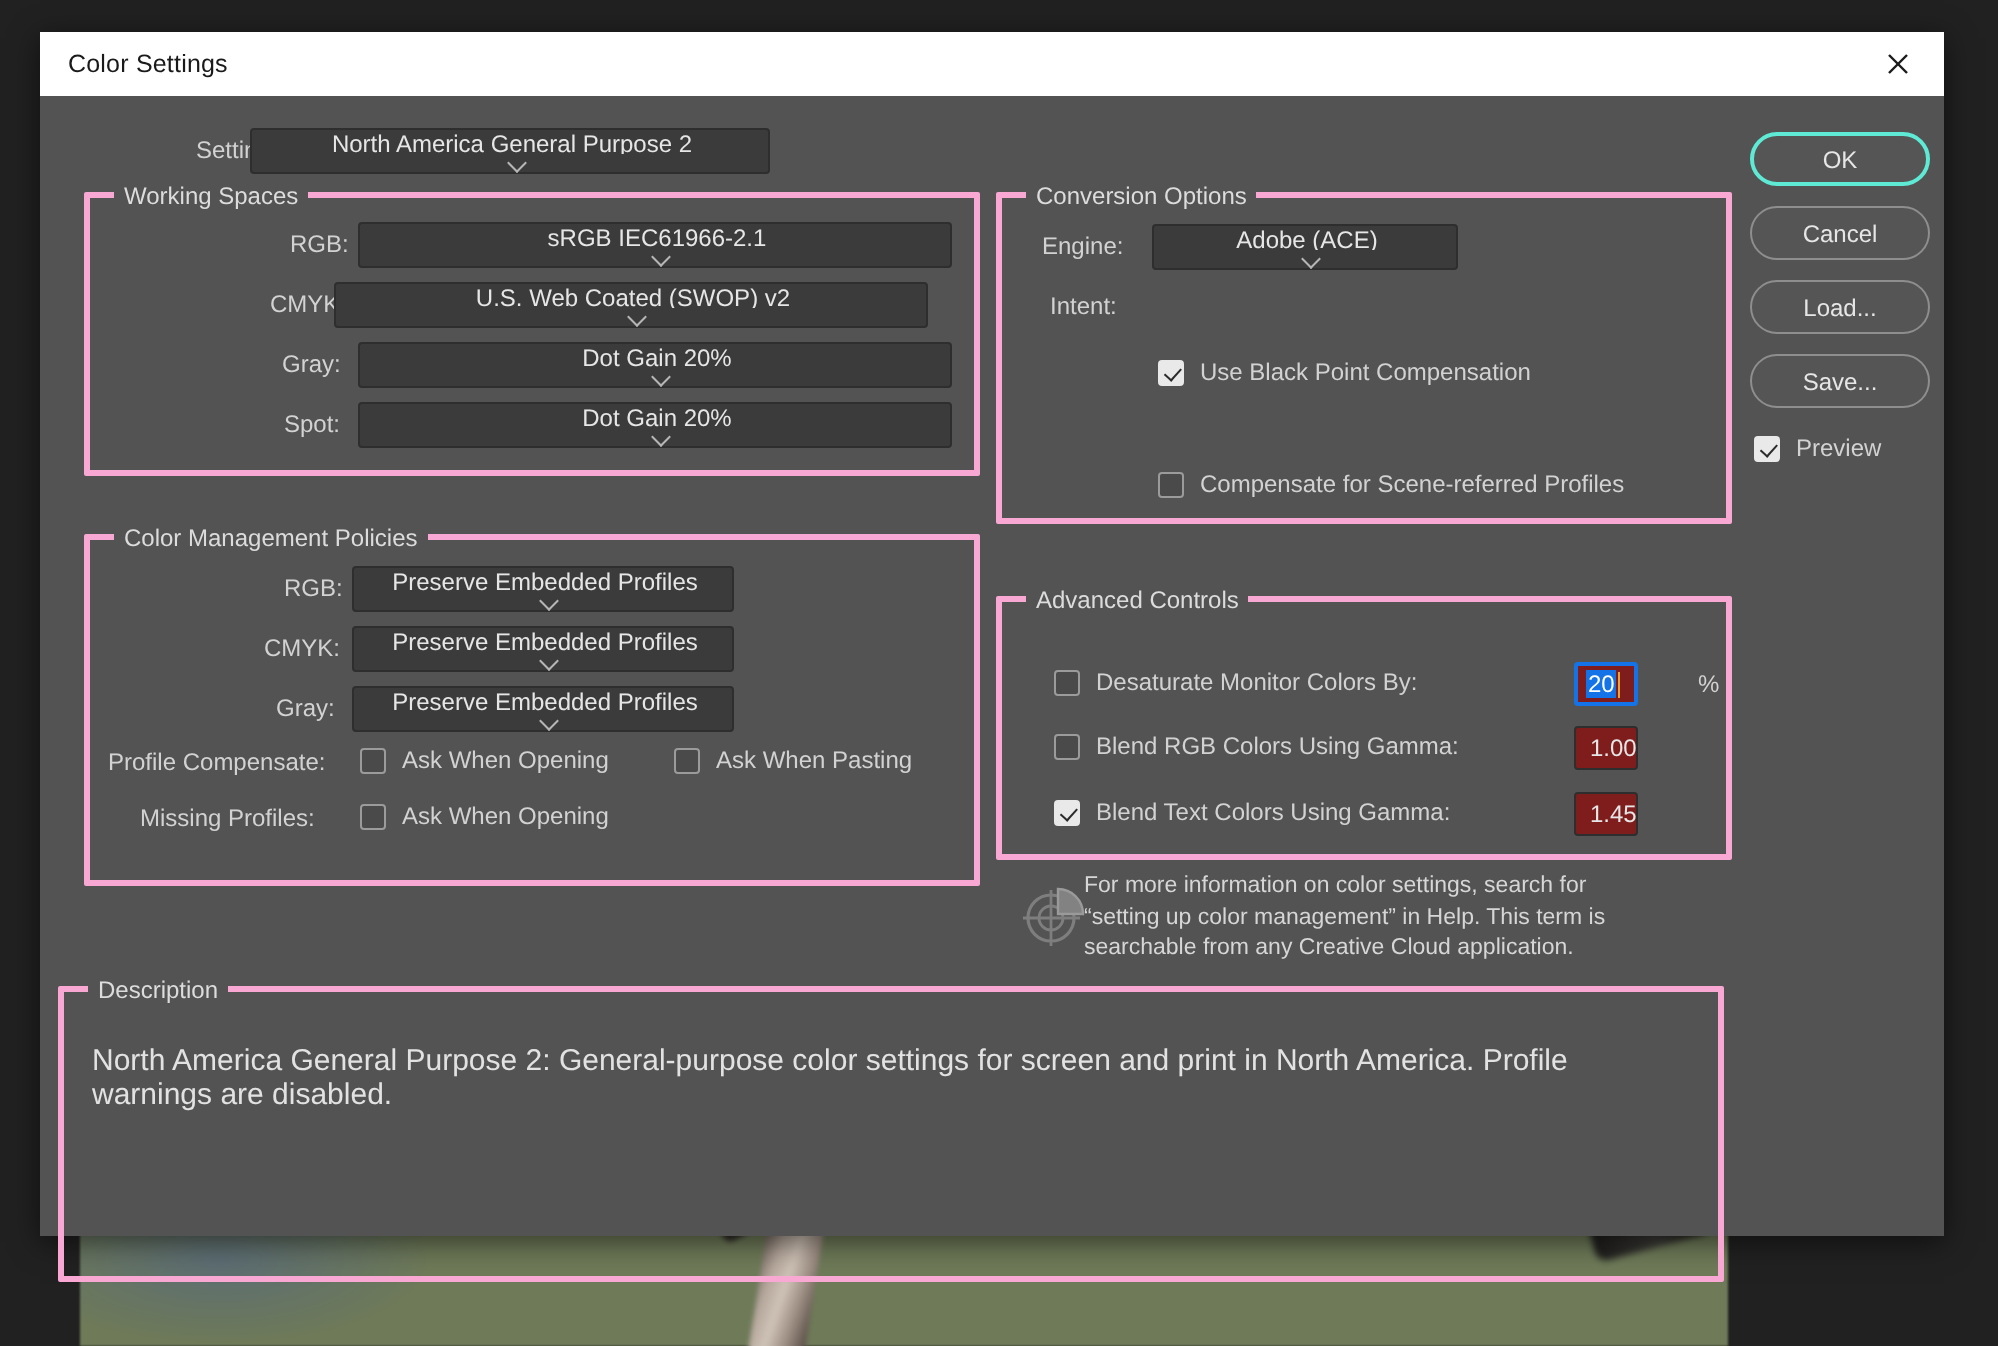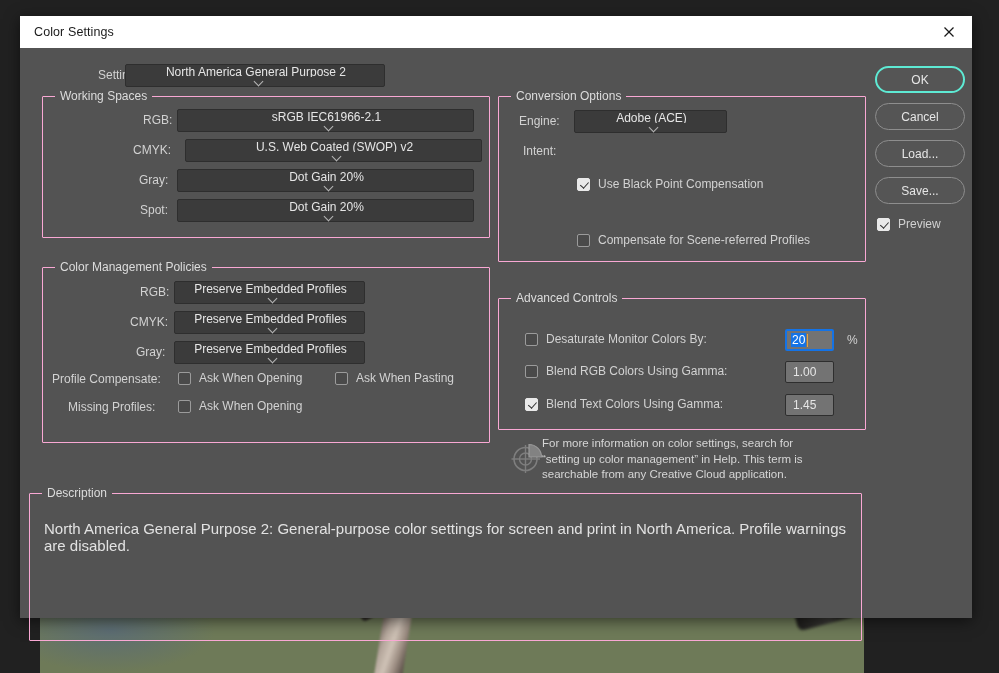--- a/index.html
+++ b/index.html
@@ -80,21 +80,21 @@
 
   
   .lbl {
     font-size: 12px; color: #d2d2d2;
     white-space: nowrap;
   }
 
   
   .group {
     position: absolute;
-    border: 1px solid #f9a8d4;
+    border: 3px solid #f9a8d4;
     border-radius: 1px;
   }
   .group > .legend {
     position: absolute;
     top: -8px; left: 12px;
     background: #535353;
     padding: 0 5px;
     font-size: 12px;
     color: #dcdcdc;
     white-space: nowrap;
@@ -156,24 +156,24 @@
     position: absolute;
     left: 4px; top: 1px;
     width: 3.5px; height: 7px;
     border-right: 1.8px solid #2b2b2b;
     border-bottom: 1.8px solid #2b2b2b;
     transform: rotate(42deg);
   }
 
   
   .numfield {
-    background: #737373;
+    background: #7f1d1d;
     border: 1px solid #2e2e2e;
     border-radius: 2px;
-    height: 22px; width: 49px;
+    height: 22px; width: 32px;
     display: flex; align-items: center;
     padding-left: 7px;
     font-size: 12px; color: #e6e6e6;
     cursor: text;
   }
   .numfield.focused {
     border: 2px solid #1473e6;
     padding-left: 4px;
   }
   .numfield .sel {
@@ -248,21 +248,21 @@
     <div class="group" style="left:22px; top:48px; width:448px; height:142px;">
       <span class="legend">Working Spaces</span>
 
       <div class="lbl" style="position:absolute; left:100px; top:16px;">RGB:</div>
       <div class="dd" style="position:absolute; left:134px; top:12px; width:297px;">
         <span class="val">sRGB IEC61966-2.1</span>
         <span class="arrow"></span>
       </div>
 
       <div class="lbl" style="position:absolute; left:90px; top:46px;">CMYK:</div>
-      <div class="dd" style="position:absolute; left:142px; top:42px; width:297px;">
+      <div class="dd" style="position:absolute; left:122px; top:42px; width:297px;">
         <span class="val">U.S. Web Coated (SWOP) v2</span>
         <span class="arrow"></span>
       </div>
 
       <div class="lbl" style="position:absolute; left:96px; top:76px;">Gray:</div>
       <div class="dd" style="position:absolute; left:134px; top:72px; width:297px;">
         <span class="val">Dot Gain 20%</span>
         <span class="arrow"></span>
       </div>
 

